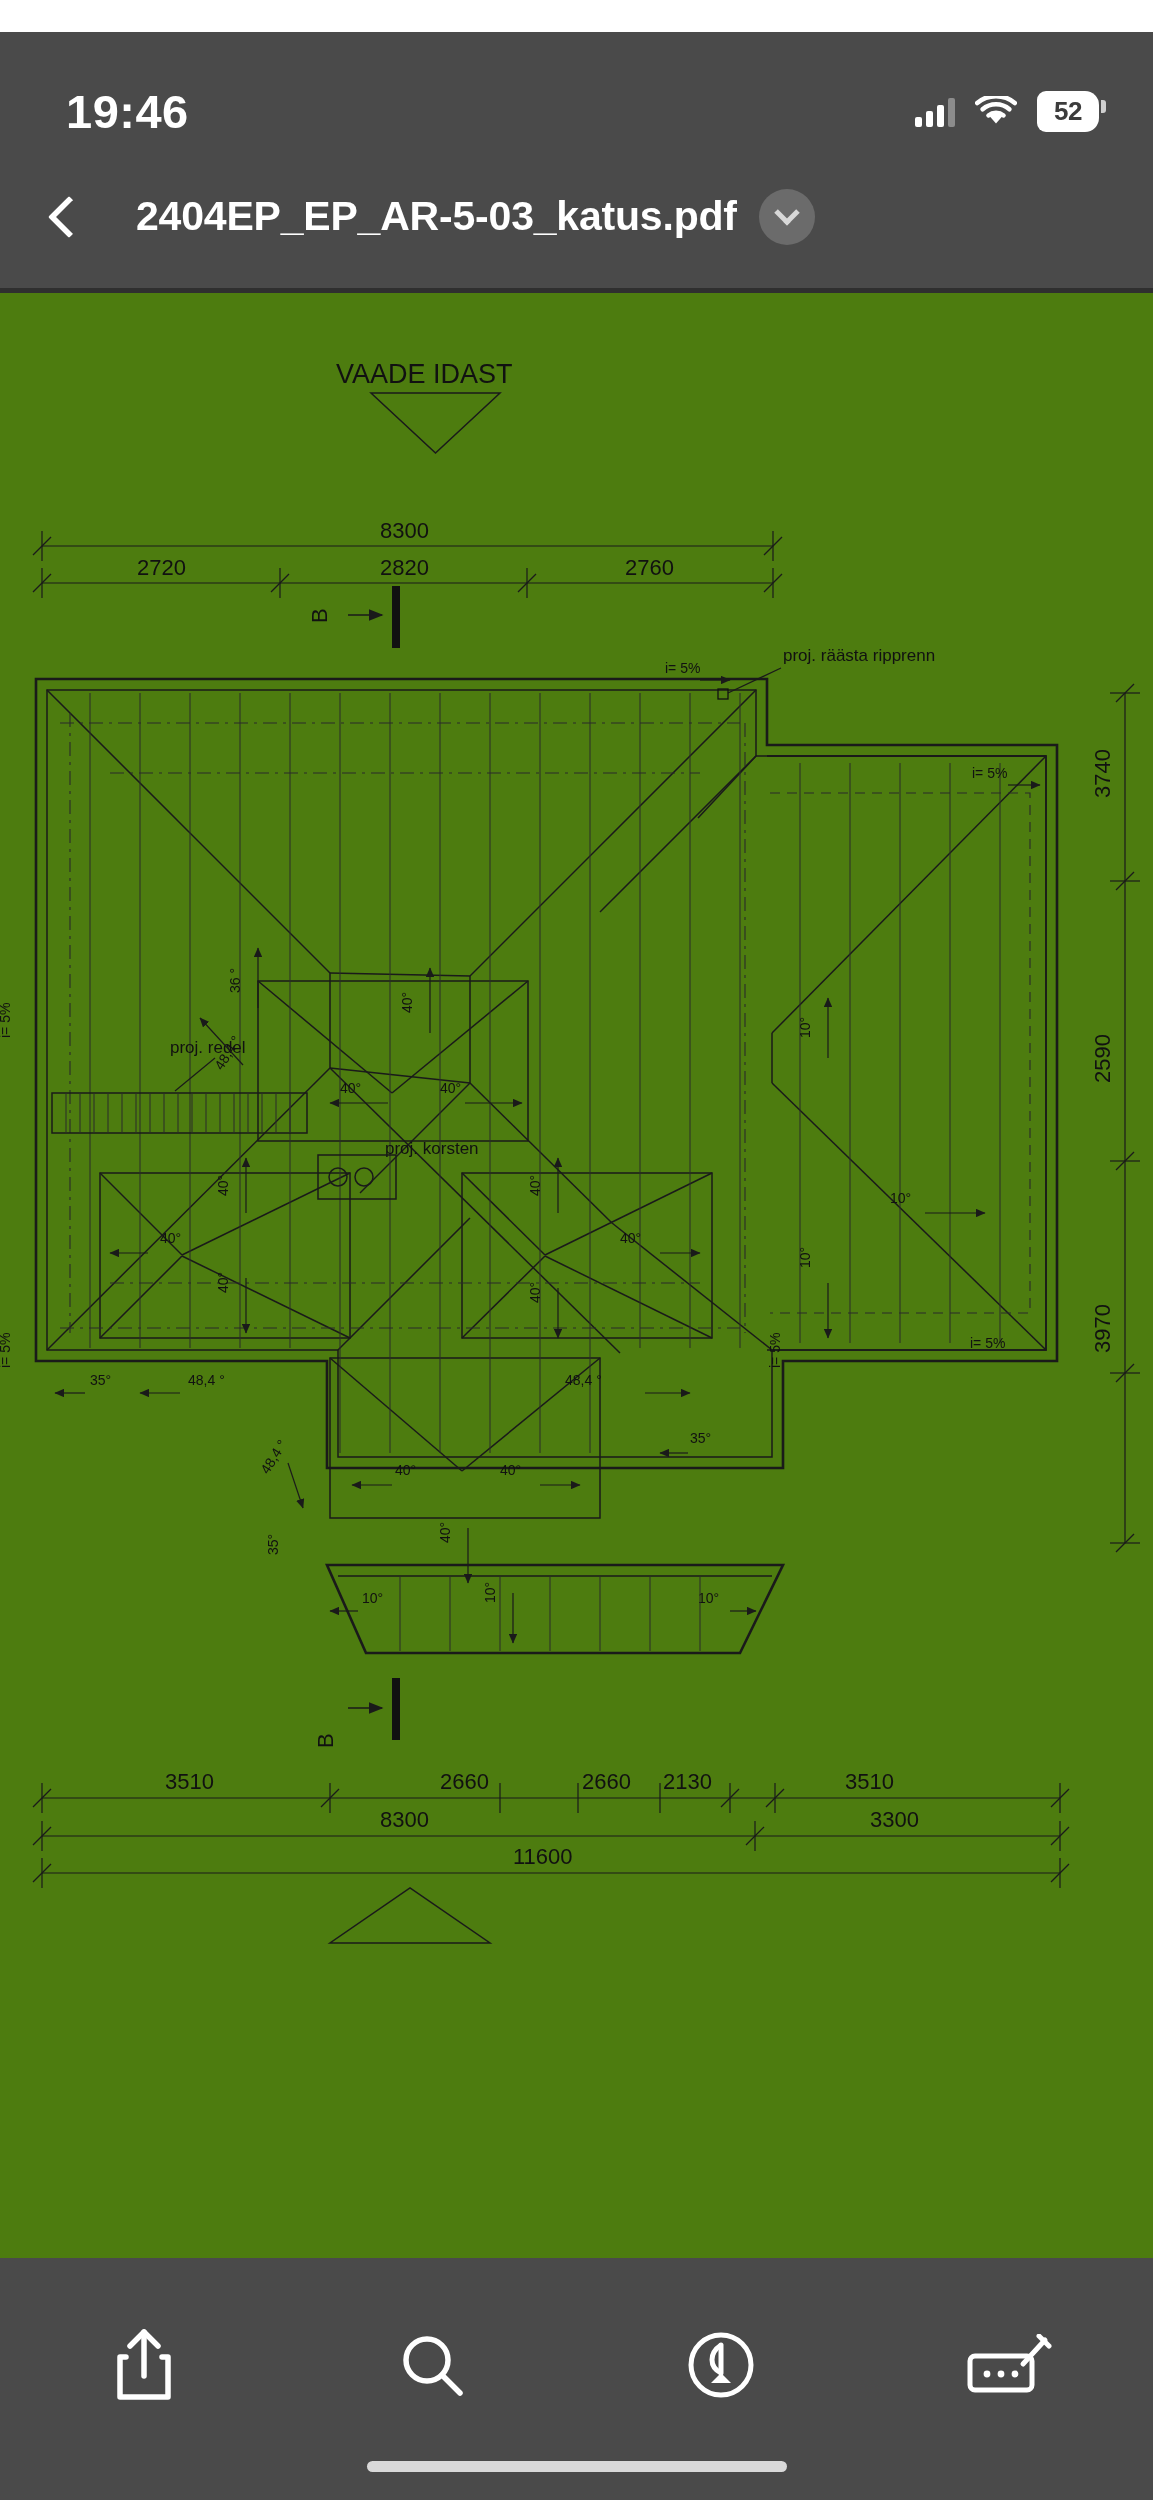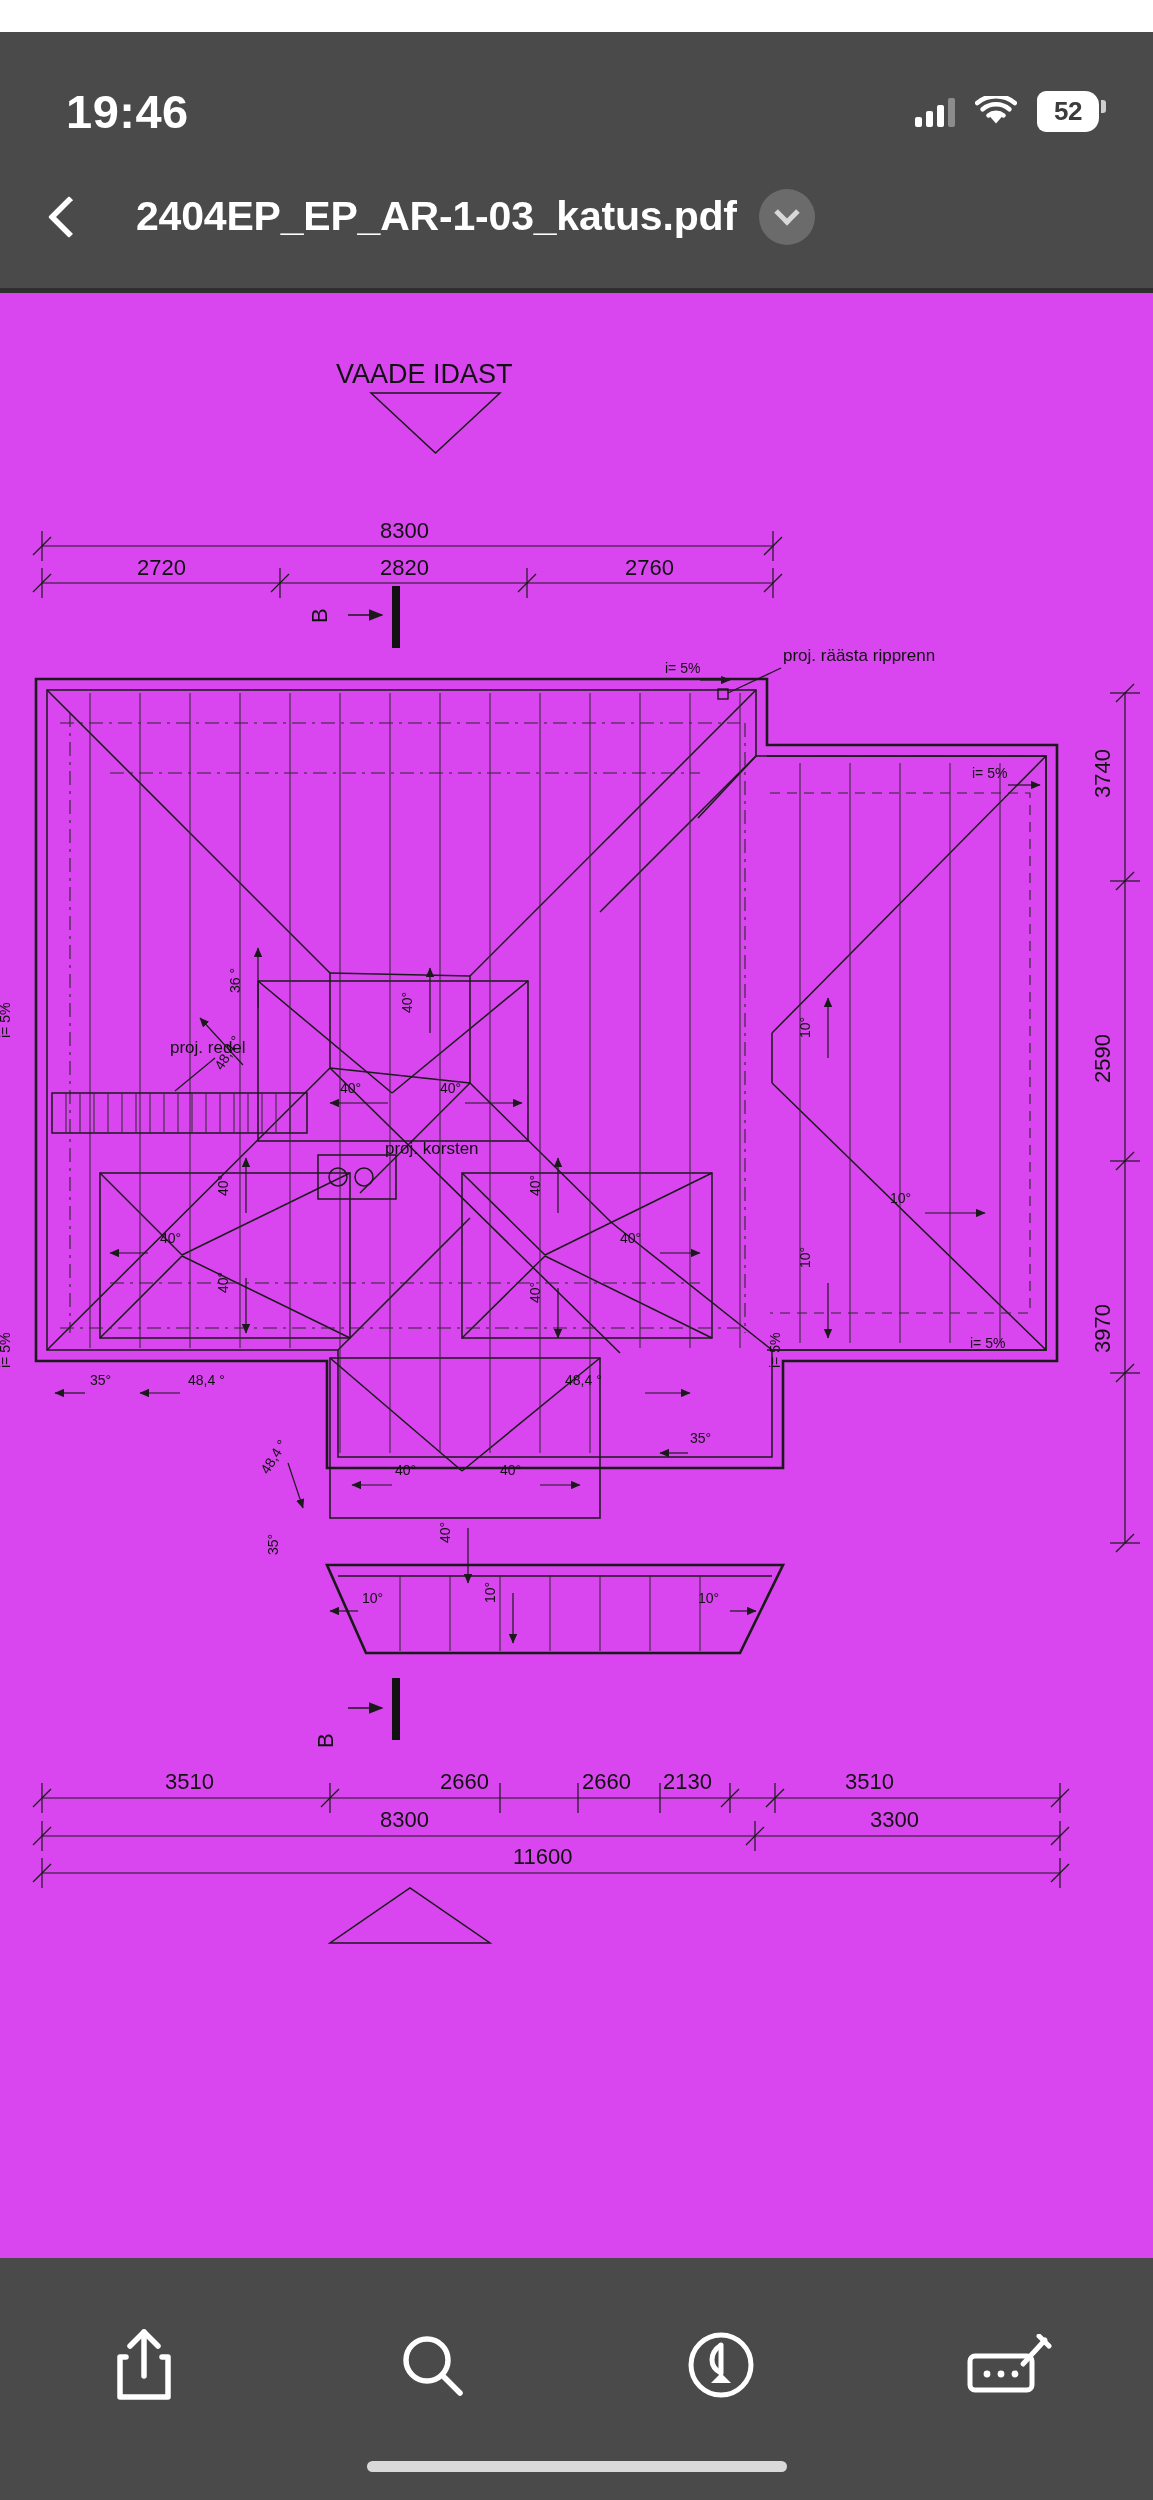--- a/index.html
+++ b/index.html
@@ -79,21 +79,21 @@
   }
 
   
   .top-sep {
     position:absolute; top:288px; left:0; width:1153px; height:5px; background:#2f2f2f;
   }
 
   
   .pdfpage {
     position:absolute; top:293px; left:0; width:1153px; height:1965px;
-    background:#d946ef; overflow:hidden;padding-left:30px;
+    background:#4d7c0f; overflow:hidden;padding-left:30px;
   }
   .drawing { position:absolute; inset:0; }
   .drawing svg { display:block; }
 
   
   .toolbar {
     position:absolute; bottom:0; left:0; width:1153px; height:242px;
     background:#4a4a4a;
     display:flex; align-items:flex-start; justify-content:space-around;
     padding-top: 52px;
@@ -129,21 +129,21 @@
       <div class="cap"></div>
       <span class="pct">52</span>
     </div>
   </div>
 </div>
 
 <div class="titlebar">
   <div class="back-btn">
     <span class="chev-left"></span>
   </div>
-  <div class="doc-title">2404EP_EP_AR-1-03_katus.pdf</div>
+  <div class="doc-title">2404EP_EP_AR-5-03_katus.pdf</div>
   <div class="title-chev">
     <span class="d"></span>
   </div>
 </div>
 <div class="top-sep"></div>
 
 <div class="pdfpage">
   <div class="drawing">
     <svg width="1153" height="1965" viewBox="0 0 1153 1965">
       <defs>

